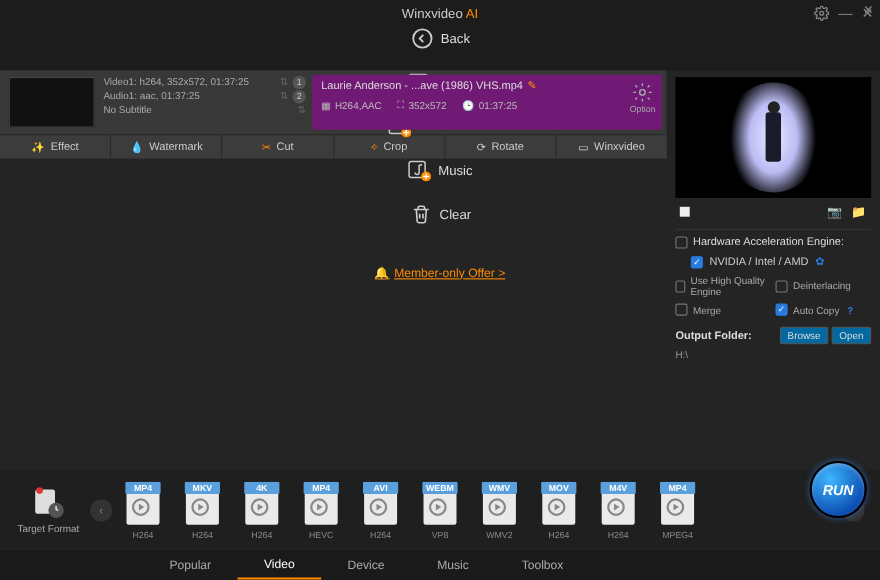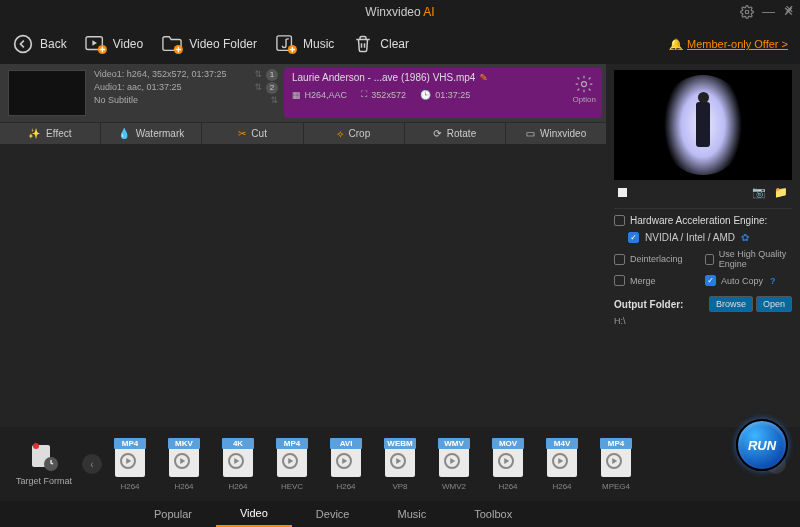--- a/index.html
+++ b/index.html
@@ -6,21 +6,21 @@
 body { background: #1c1c1c; color: #b8b8b8; font-size: 11px; width: 800px; height: 527px; overflow: hidden; position: relative; }
 
 
 .titlebar { height: 24px; display: flex; align-items: center; justify-content: center; position: relative; }
 .titlebar .title { color: #ccc; font-size: 12px; }
 .titlebar .title .ai { color: #ff8c00; }
 .titlebar .controls { position: absolute; right: 6px; top: 4px; display: flex; gap: 8px; align-items: center; }
 .titlebar .controls span { color: #888; cursor: pointer; font-size: 13px; }
 
 
-.toolbar { height: 40px; display: flex; align-items: center; padding: 0 12px; gap: 18px; }
+.toolbar { height: 40px; display: flex; align-items: center; padding: 0 12px; gap: 18px; flex-direction: column; }
 .toolbar .tbtn { display: flex; align-items: center; gap: 6px; color: #ddd; cursor: pointer; font-size: 12px; }
 .toolbar .icon-wrap { width: 22px; height: 22px; display: flex; align-items: center; justify-content: center; position: relative; }
 .toolbar .spacer { flex: 1; }
 .member-offer { color: #ff8c00; text-decoration: underline; font-size: 11px; display: flex; align-items: center; gap: 4px; }
 
 
 .main { display: flex; height: 363px; background: #242424; }
 .left-col { width: 606px; display: flex; flex-direction: column; }
 .right-col { width: 194px; padding: 6px 8px 4px 8px; display: flex; flex-direction: column; }
 
@@ -270,25 +270,25 @@
           <span>Hardware Acceleration Engine:</span>
         </div>
       <div class="hw-line">
         <span class="chk on">✓</span>
         <span>NVIDIA / Intel / AMD</span>
         <span style="color:#2a7be0">✿</span>
       </div>
       <div class="opts-grid">
         <div class="cell">
             <span class="chk"></span>
-            <span>Deinterlacing</span>
+            <span>Use High Quality Engine</span>
           </div>
         <div class="cell">
             <span class="chk"></span>
-            <span>Use High Quality Engine</span>
+            <span>Deinterlacing</span>
           </div>
         <div class="cell">
             <span class="chk"></span>
             <span>Merge</span>
           </div>
         <div class="cell">
             <span class="chk on">✓</span>
             <span>Auto Copy</span>
             <span class="help-q">?</span>
           </div>

